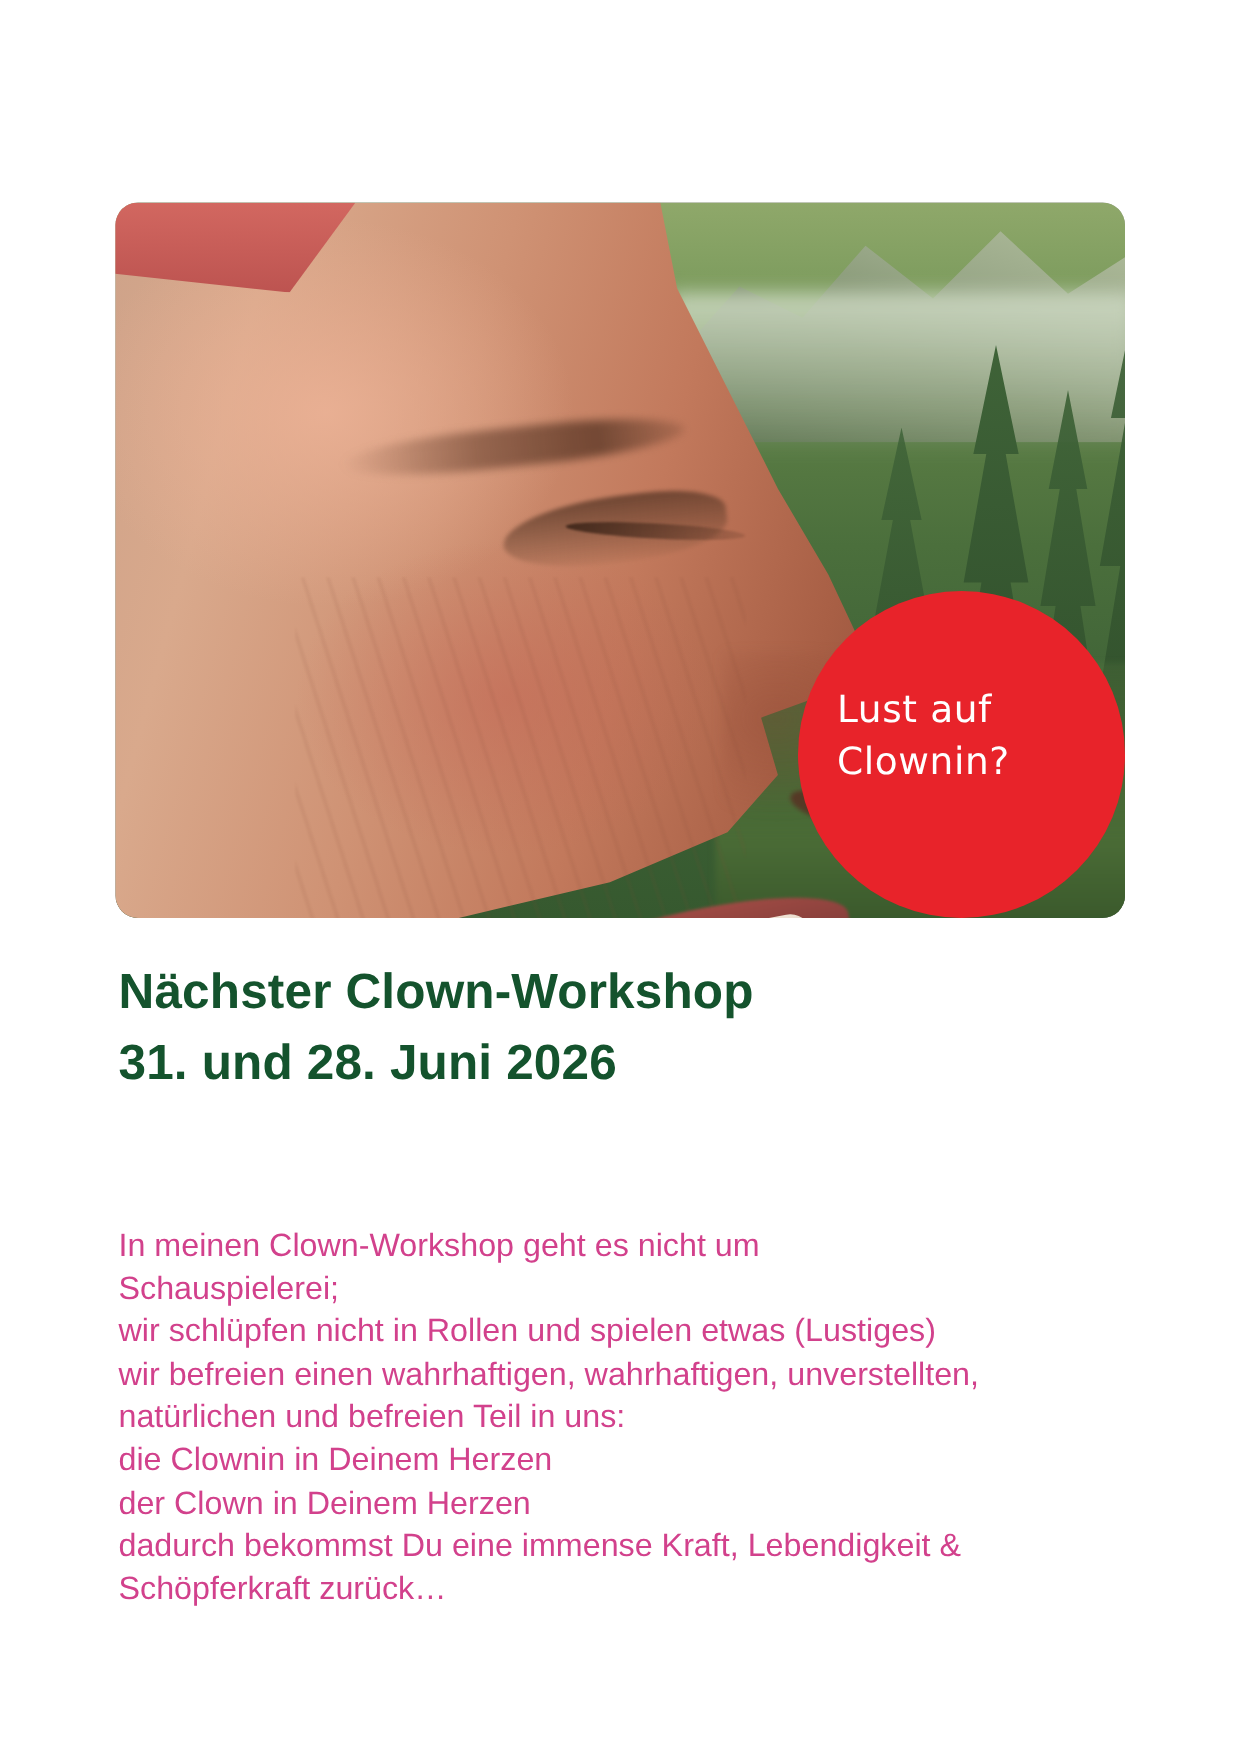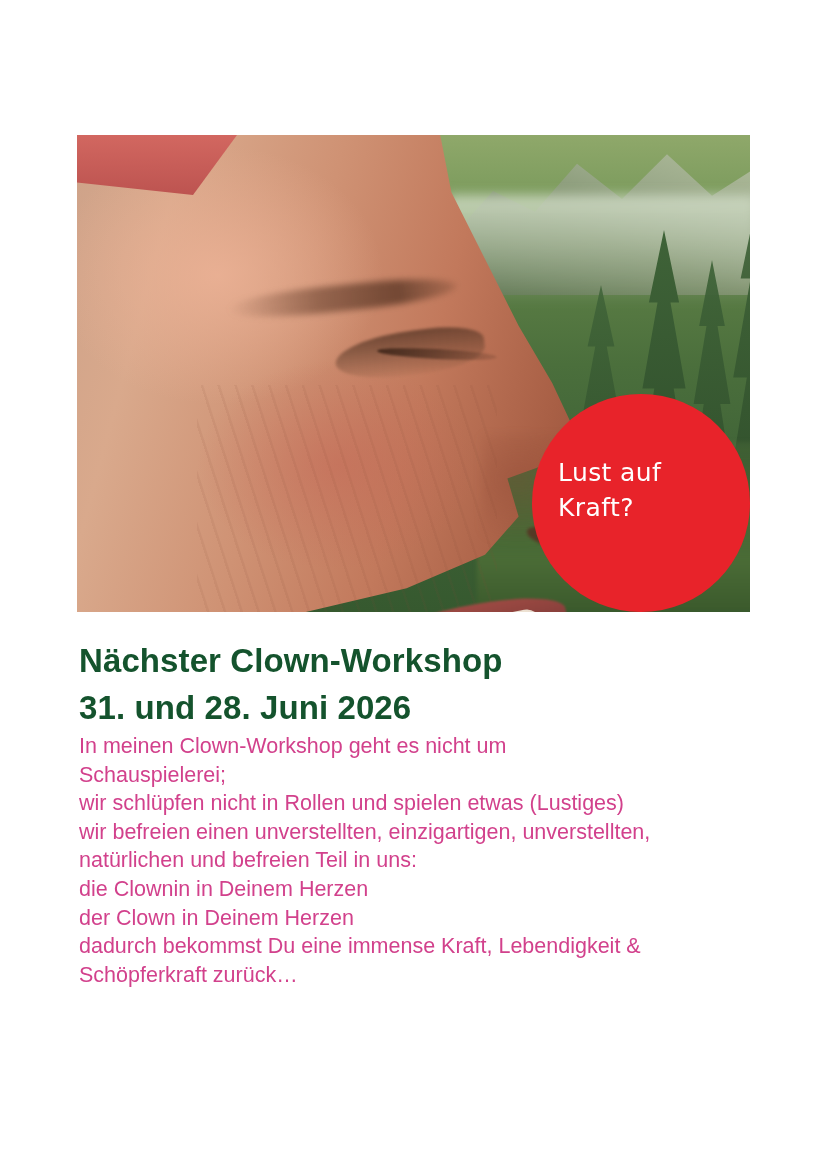--- a/index.html
+++ b/index.html
@@ -25,20 +25,21 @@
 
   
   .photo {
     position: absolute;
     left: 77px;
     top: 135px;
     width: 673px;
     height: 477px;
     overflow: hidden;
     background: #a3a3a3;
+    border-radius: 15px;
   }
 
   
   .photo .sky {
     position: absolute;
     inset: 0;
     background:
       linear-gradient(180deg, #8fa86a 0%, #7a9a5c 14%, #5d7f46 28%, #4b6f3c 48%, #3f6337 70%, #36592f 100%);
   }
   .photo .mountain {
@@ -226,21 +227,21 @@
     font-size: 33px;
     line-height: 1.42;
     letter-spacing: .1px;
   }
   .headline .line { display: block; }
 
   
   .body-copy {
     position: absolute;
     left: 79px;
-    top: 732px;
+    top: 816px;
     width: 690px;
     color: #d2418c;
     font-family: "Liberation Sans", sans-serif;
     font-size: 21.5px;
     line-height: 1.33;
   }
   .body-copy p {
     margin: 0;
   }
   .body-copy .blk { margin-bottom: 0; }
@@ -273,35 +274,35 @@
 
     <div class="butterfly">
       <div class="wing w1"></div>
       <div class="wing w2"></div>
       <div class="body"></div>
     </div>
 
     <div class="badge">
       <div class="badge-inner">
         <div>Lust auf</div>
-        <div>Kraft?</div>
+        <div>Clownin?</div>
       </div>
     </div>
   </div>
 
   <div class="headline">
     <span class="line">Nächster Clown-Workshop</span>
     <span class="line">31. und 28. Juni 2026</span>
   </div>
 
   <div class="body-copy">
     <p class="blk">In meinen Clown-Workshop geht es nicht um</p>
     <p class="blk">Schauspielerei;</p>
     <p class="blk">wir schlüpfen nicht in Rollen und spielen etwas (Lustiges)</p>
-    <p class="blk">wir befreien einen unverstellten, einzigartigen, unverstellten,</p>
+    <p class="blk">wir befreien einen wahrhaftigen, wahrhaftigen, unverstellten,</p>
     <p class="blk">natürlichen und befreien Teil in uns:</p>
     <p class="blk">die Clownin in Deinem Herzen</p>
     <p class="blk">der Clown in Deinem Herzen</p>
     <p class="blk">dadurch bekommst Du eine immense Kraft, Lebendigkeit &amp;</p>
     <p class="blk">Schöpferkraft zurück…</p>
   </div>
 
 </div>
 
 </body></html>

